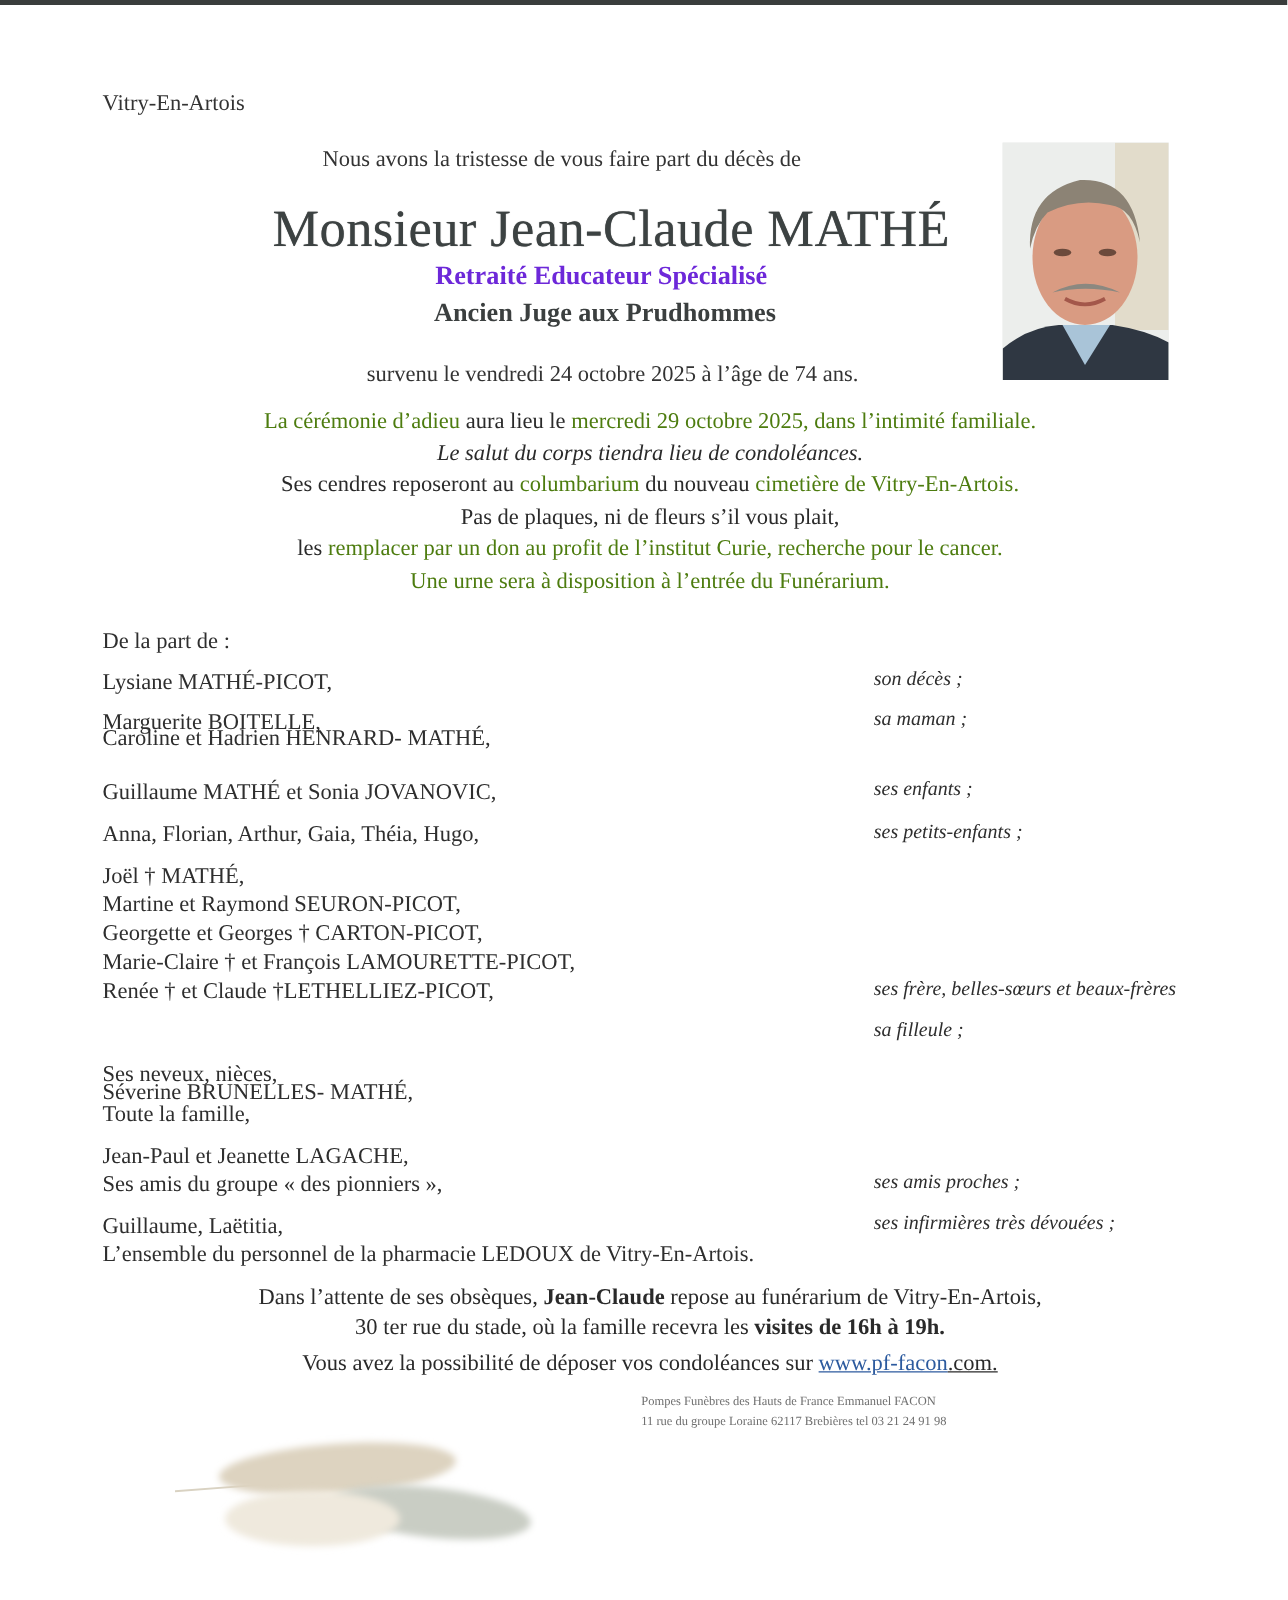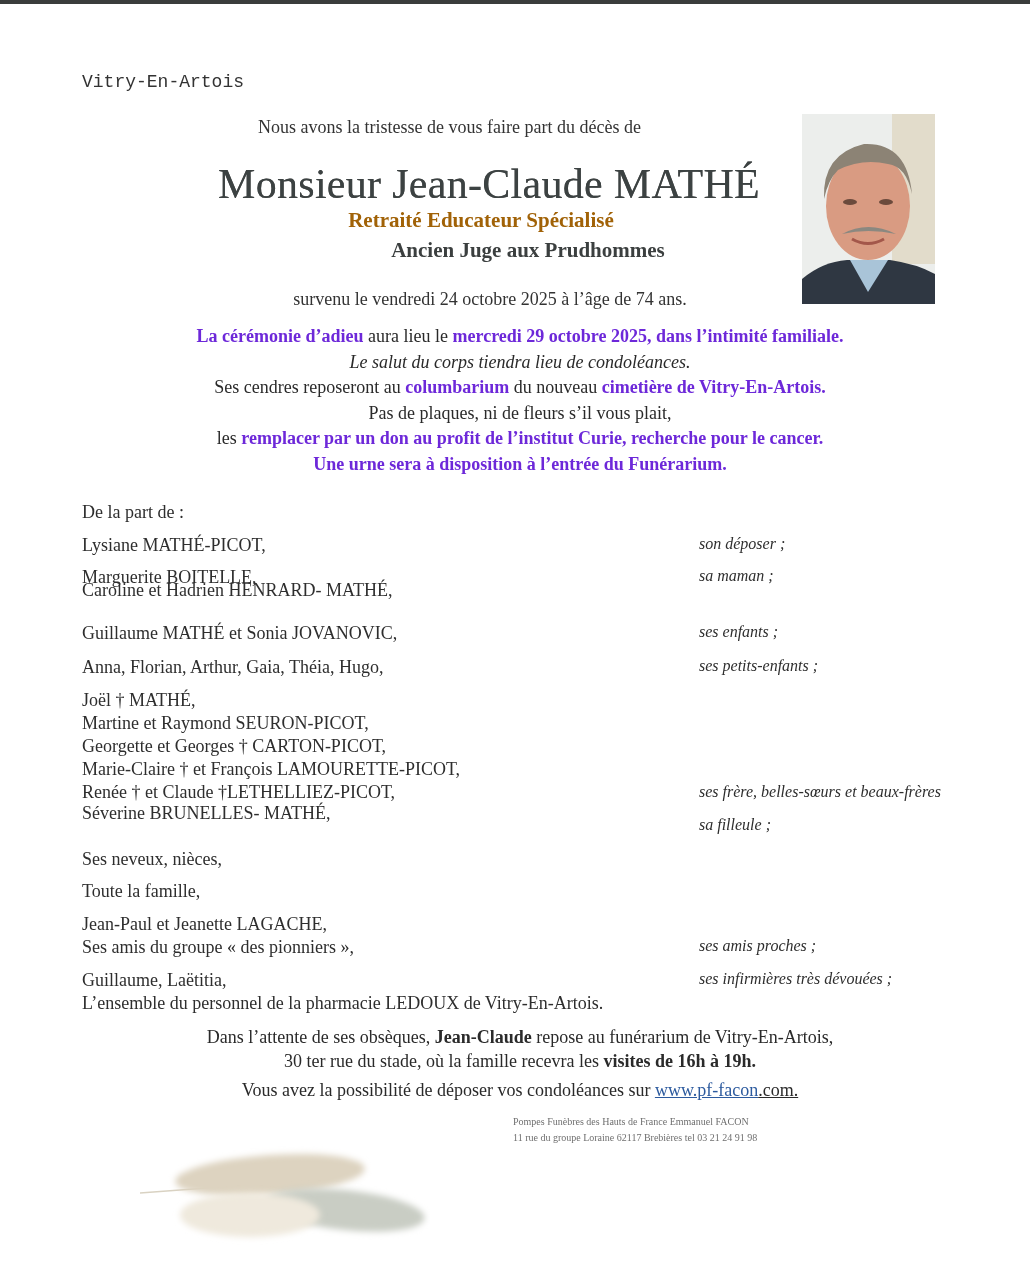--- a/index.html
+++ b/index.html
@@ -3,30 +3,30 @@
 <meta charset="utf-8">
 <style>
   html, body { margin: 0; padding: 0; background: #ffffff; }
   body {
     width: 1030px; height: 1280px; position: relative; overflow: hidden;
     font-family: "Liberation Serif", "DejaVu Serif", serif;
     color: #2a2a2a;
   }
   .topbar { position: absolute; left: 0; top: 0; width: 1030px; height: 4px; background: #3a3d3c; }
   .abs { position: absolute; }
-  .town { left: 82px; top: 72px; font-size: 18px; color: #333; font-family: Liberation Mono, monospace; }
+  .town { left: 82px; top: 72px; font-size: 18px; color: #333; }
   .intro-inner { position: absolute; left: 258px; top: 117px; font-size: 18px; color: #333; }
   .name { left: 218px; top: 160px; font-size: 42px; color: #3c4242; letter-spacing: 0.3px;
           text-shadow: 0 0 0.6px #666; }
-  .title1 { left: 0; width: 962px; top: 208px; text-align: center; font-size: 21px; font-weight: bold; color: #a16207; }
-  .title2 { left: 0; width: 968px; top: 238px; text-align: center; font-size: 21px; font-weight: bold; color: #3b3f3f; padding-left: 44px; }
+  .title1 { left: 0; width: 962px; top: 208px; text-align: center; font-size: 21px; font-weight: bold; color: #6d28d9; }
+  .title2 { left: 0; width: 968px; top: 238px; text-align: center; font-size: 21px; font-weight: bold; color: #3b3f3f; }
   .died  { left: 0; width: 980px; top: 289px; text-align: center; font-size: 18px; color: #333; }
   .photo { left: 802px; top: 114px; width: 133px; height: 190px; overflow: hidden; background: #e9ebe9; }
   .block { left: 0; width: 1040px; top: 324px; text-align: center; font-size: 18px; color: #2a2a2a; line-height: 25.5px; }
-  .block b { font-weight: bold; color: #6d28d9; }
+  .block b { font-weight: normal; color: #4d7c0f; }
   .block i { }
   .fam { left: 82px; font-size: 18px; color: #2e2e2e; line-height: 24px; }
   .role { left: 699px; font-size: 16px; font-style: italic; color: #2e2e2e; }
   .closing { left: 0; width: 1040px; text-align: center; font-size: 18px; color: #2a2a2a; }
   .closing b { font-weight: bold; text-align: center; }
   .closing .ji { font-weight: bold; }
   .link { color: #2c5a9e; text-decoration: underline; }
   .link2 { color: #2a2a2a; text-decoration: underline; }
   .pf { left: 513px; font-size: 10px; color: #6f6f6f; line-height: 16px; font-family: "Liberation Serif", serif; }
   .decor { left: 140px; top: 1135px; width: 290px; height: 110px; }
@@ -69,40 +69,40 @@
   <div>Pas de plaques, ni de fleurs s’il vous plait,</div>
   <div>
     <span>les </span><b>remplacer par un don au profit de l’institut Curie, recherche pour le cancer.</b>
   </div>
   <div><b>Une urne sera à disposition à l’entrée du Funérarium.</b></div>
 </div>
 
 <div class="abs fam" style="top:500px">De la part de :</div>
 
 <div class="abs fam" style="top:533px">Lysiane MATHÉ-PICOT,</div>
-<div class="abs role" style="top:535px">son déposer ;</div>
+<div class="abs role" style="top:535px">son décès ;</div>
 
 <div class="abs fam" style="top:565px">Marguerite BOITELLE,</div>
 <div class="abs role" style="top:567px">sa maman ;</div>
 
 <div class="abs fam" style="top:578px">Caroline et Hadrien HENRARD- MATHÉ,</div>
 <div class="abs fam" style="top:621px">Guillaume MATHÉ et Sonia JOVANOVIC,</div>
 <div class="abs role" style="top:623px">ses enfants ;</div>
 
 <div class="abs fam" style="top:655px">Anna, Florian, Arthur, Gaia, Théia, Hugo,</div>
 <div class="abs role" style="top:657px">ses petits-enfants ;</div>
 
 <div class="abs fam" style="top:688px">Joël † MATHÉ,</div>
 <div class="abs fam" style="top:711px">Martine et Raymond SEURON-PICOT,</div>
 <div class="abs fam" style="top:734px">Georgette et Georges † CARTON-PICOT,</div>
 <div class="abs fam" style="top:757px">Marie-Claire † et François LAMOURETTE-PICOT,</div>
 <div class="abs fam" style="top:780px">Renée † et Claude †LETHELLIEZ-PICOT,</div>
 <div class="abs role" style="top:783px">ses frère, belles-sœurs et beaux-frères</div>
 
-<div class="abs fam" style="top:801px">Séverine BRUNELLES- MATHÉ,</div>
+<div class="abs fam" style="top:861px">Séverine BRUNELLES- MATHÉ,</div>
 <div class="abs role" style="top:816px">sa filleule ;</div>
 
 <div class="abs fam" style="top:847px">Ses neveux, nièces,</div>
 
 <div class="abs fam" style="top:879px">Toute la famille,</div>
 
 <div class="abs fam" style="top:912px">Jean-Paul et Jeanette LAGACHE,</div>
 <div class="abs fam" style="top:935px">Ses amis du groupe « des pionniers »,</div>
 <div class="abs role" style="top:937px">ses amis proches ;</div>
 

